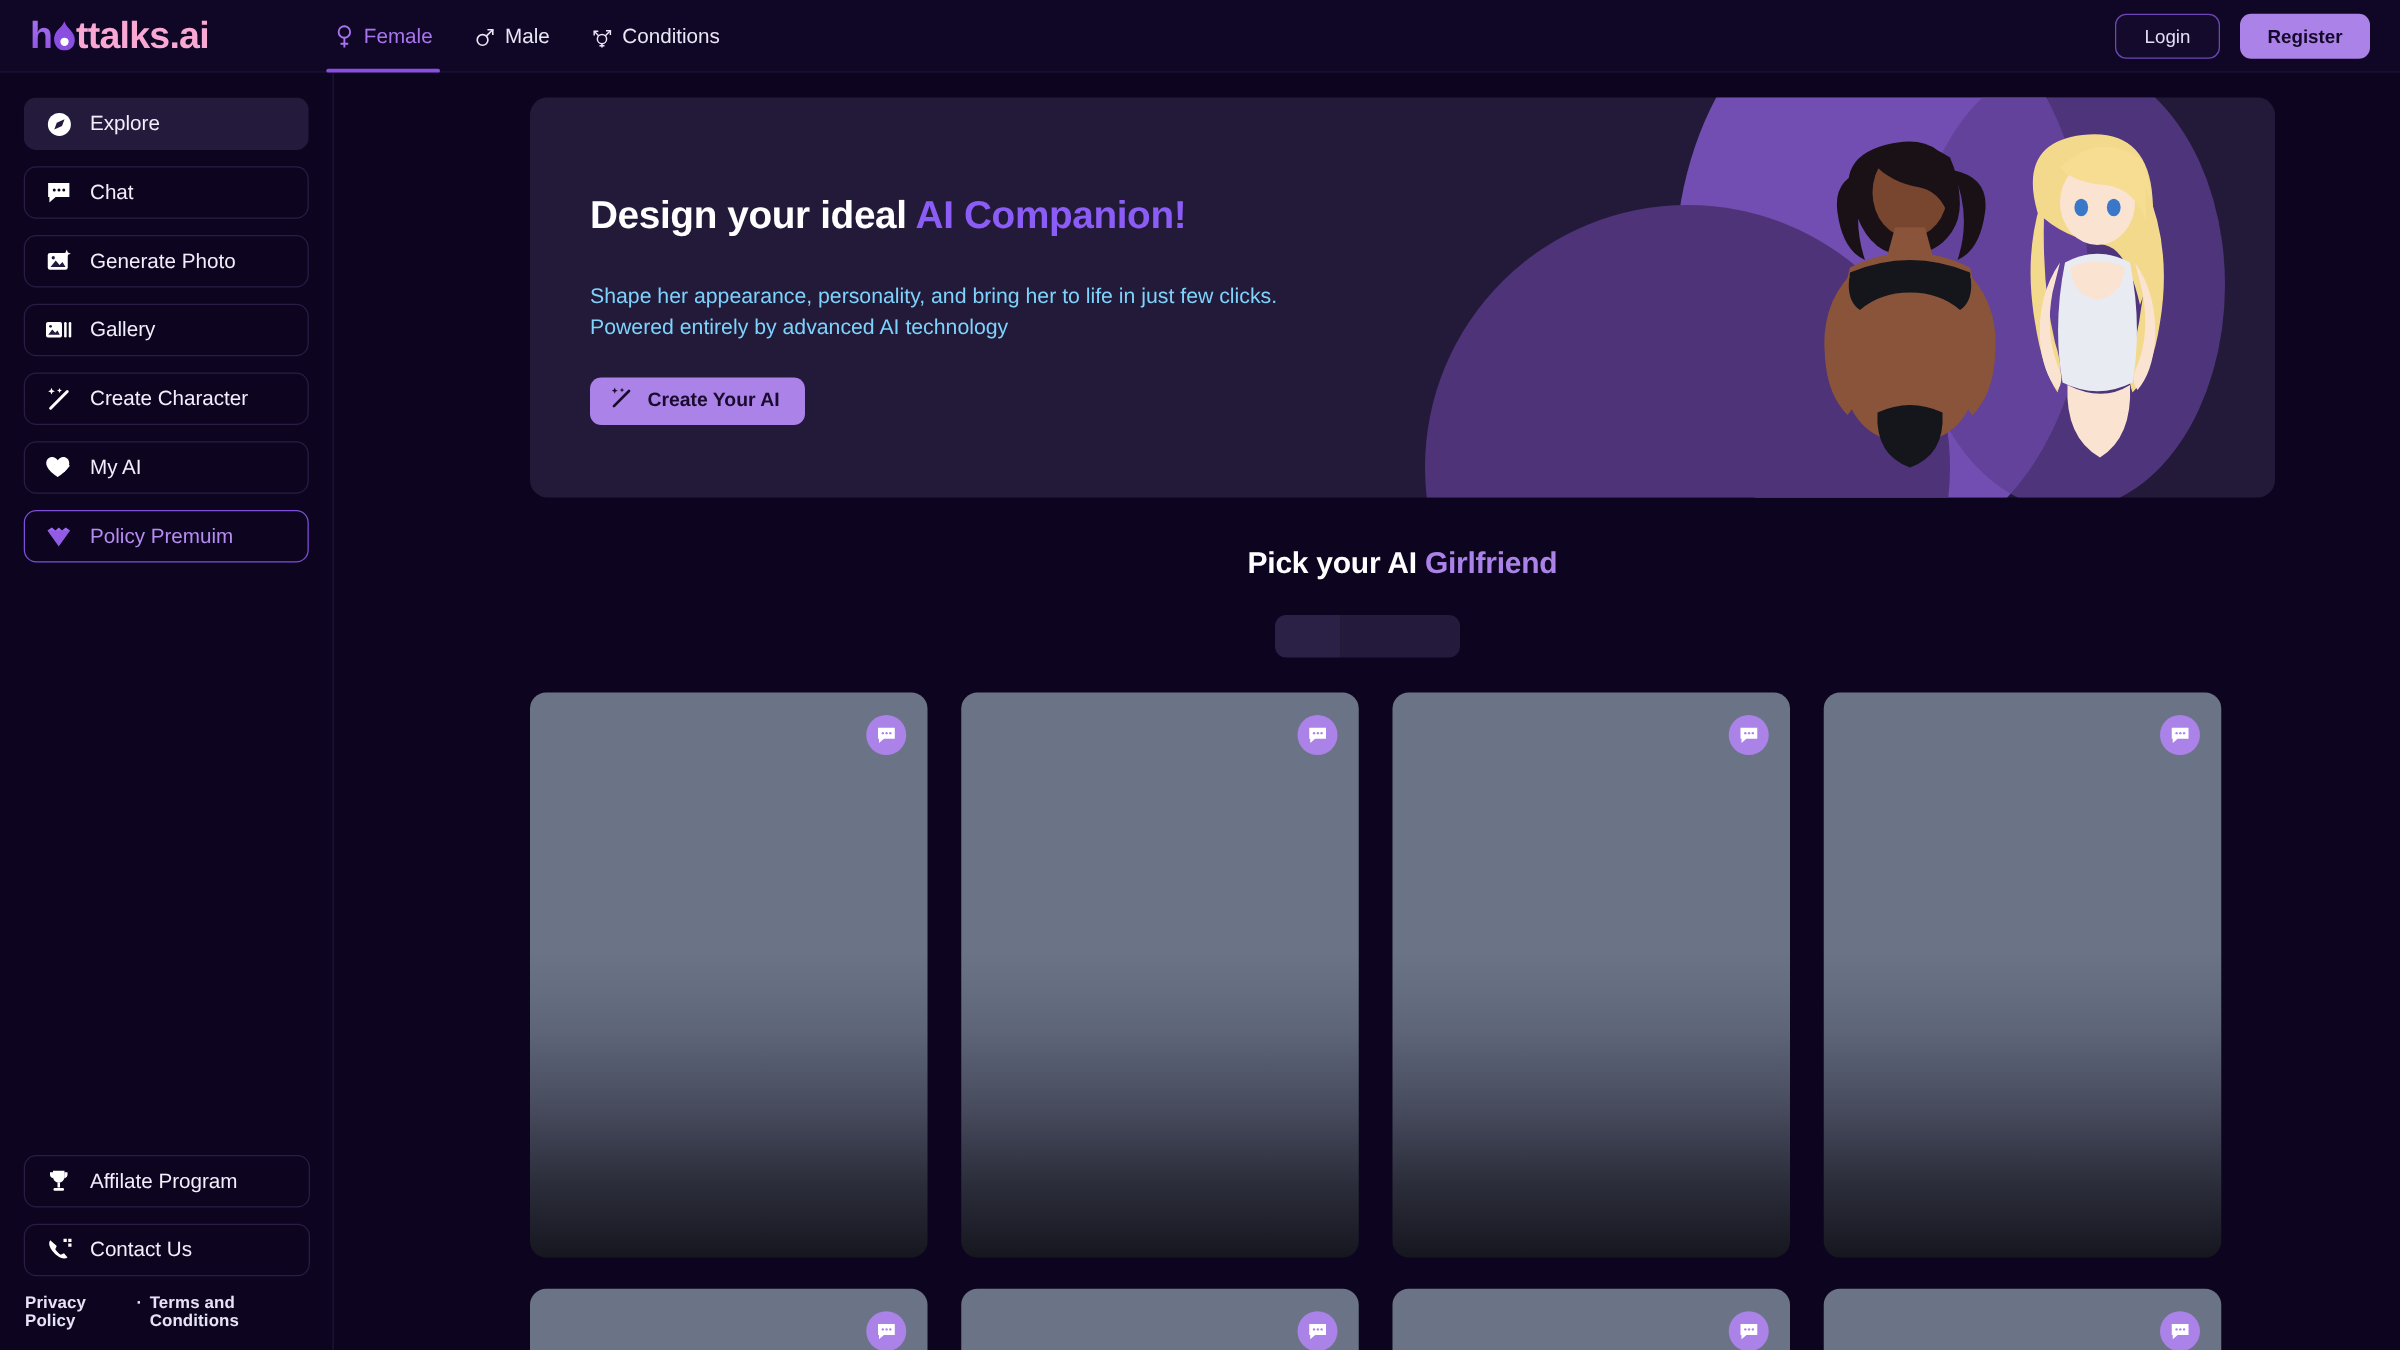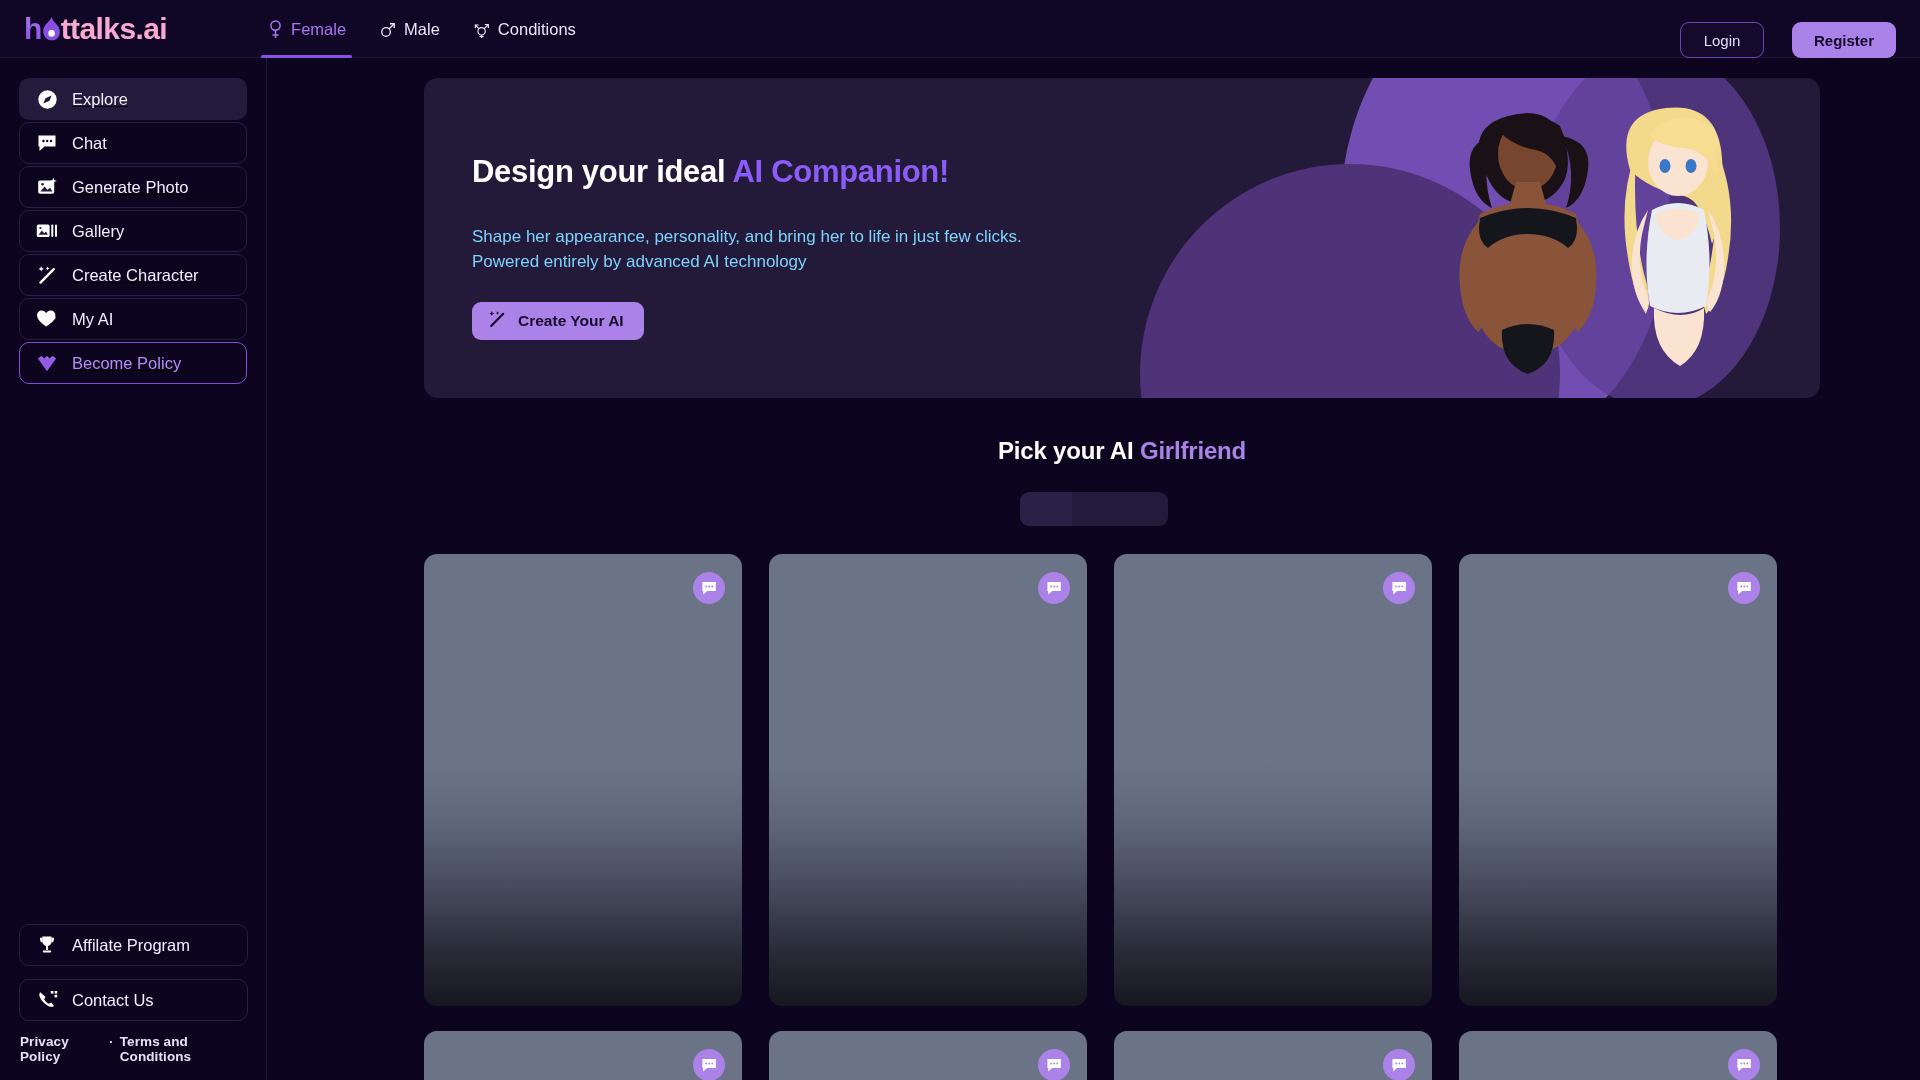--- a/index.html
+++ b/index.html
@@ -47,42 +47,42 @@
     cursor: pointer; position: relative; padding-top: 2px;
   }
   .navtab.active { color: #a974f0; }
   .navtab.active::after {
     content: ""; position: absolute; left: -6px; right: -6px; bottom: 0;
     height: 3px; background: #8a4fe0; border-radius: 2px;
   }
   .navtab .gicon { display: inline-flex; width: 16px; height: 20px; align-items: center; justify-content: center; }
 
   .auth {
-    position: absolute; right: 24px; top: 22px;
-    display: flex; align-items: center; gap: 28px;
+    position: absolute; right: 24px; top: 11px;
+    display: flex; align-items: center; gap: 16px;
   }
   .btn-login {
     width: 84px; height: 36px; border-radius: 9px;
     border: 1px solid #6c47b5; background: #140a2b;
     color: #e3dcf7; font-size: 15px; font-family: inherit;
     cursor: pointer;
   }
   .btn-register {
     width: 104px; height: 36px; border-radius: 9px; border: none;
     background: #ab82e8; color: #14092a; font-size: 15px; font-weight: 600;
     font-family: inherit; cursor: pointer;
   }
 
   
   .sidebar {
     position: absolute; top: 58px; left: 0; width: 267px; height: 1022px;
     background: #0d0520; border-right: 1px solid #221438;
     z-index: 20;
   }
-  .side-list { padding: 20px 19px 0 19px; display: flex; flex-direction: column; gap: 2px; text-decoration: underline; }
+  .side-list { padding: 20px 19px 0 19px; display: flex; flex-direction: column; gap: 13px; }
   .side-item {
     height: 42px; border-radius: 10px;
     display: flex; align-items: center; gap: 14px;
     padding-left: 16px; cursor: pointer;
     border: 1px solid #2a1c45; background: transparent;
     color: #f2eefc; font-size: 16.5px;
   }
   .side-item.active { background: #241a3c; border-color: transparent; }
   .side-item.premium { border-color: #7e4fd8; color: #b68cf3; }
   .side-icon { width: 22px; height: 22px; display: inline-flex; align-items: center; justify-content: center; flex: 0 0 22px; }
@@ -302,21 +302,21 @@
       <span>My AI</span>
     </div>
 
     <div class="side-item premium">
       <span class="side-icon">
         <svg width="22" height="19" viewBox="0 0 22 19">
           <path d="M2 4.4 L5.4 2 L8.4 4.4 L11 2 L13.6 4.4 L16.6 2 L20 4.4 L11 17 Z" fill="#9f6ef0"></path>
           <path d="M2 4.4 L20 4.4 L11 17 Z" fill="#8a4fe0" opacity=".6"></path>
         </svg>
       </span>
-      <span>Become Policy</span>
+      <span>Policy Premuim</span>
     </div>
   </div>
 
   <div class="side-bottom">
     <div class="side-item">
       <span class="side-icon">
         <svg width="20" height="20" viewBox="0 0 20 20">
           <path d="M5.4 1.6 h9.2 v5 a4.6 4.6 0 0 1 -9.2 0 Z" fill="#ffffff"></path>
           <path d="M5.4 2.8 H3 v1.8 a3 3 0 0 0 2.6 2.9 Z" fill="#ffffff"></path>
           <path d="M14.6 2.8 H17 v1.8 a3 3 0 0 1 -2.6 2.9 Z" fill="#ffffff"></path>

